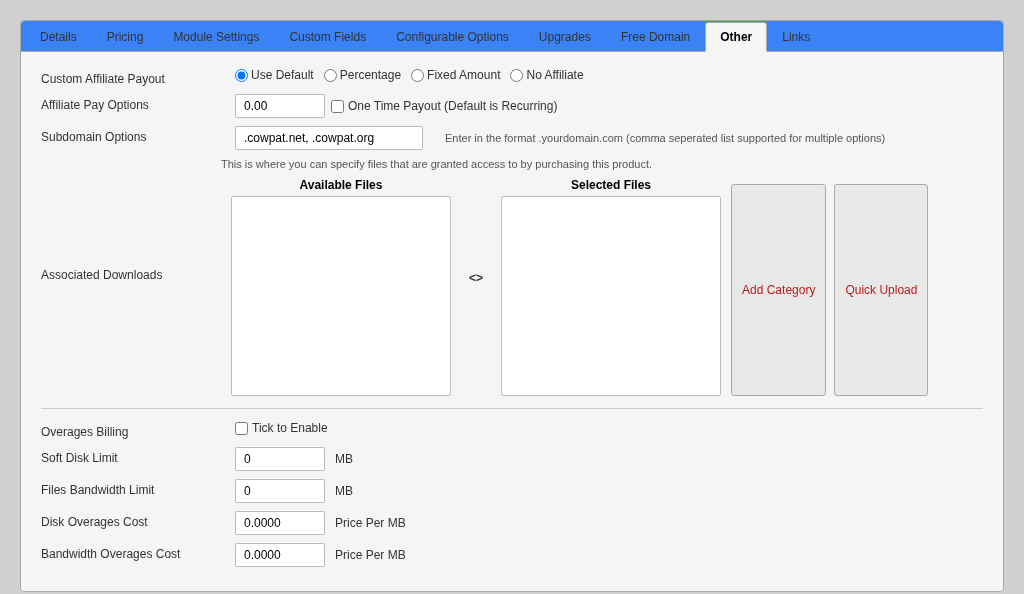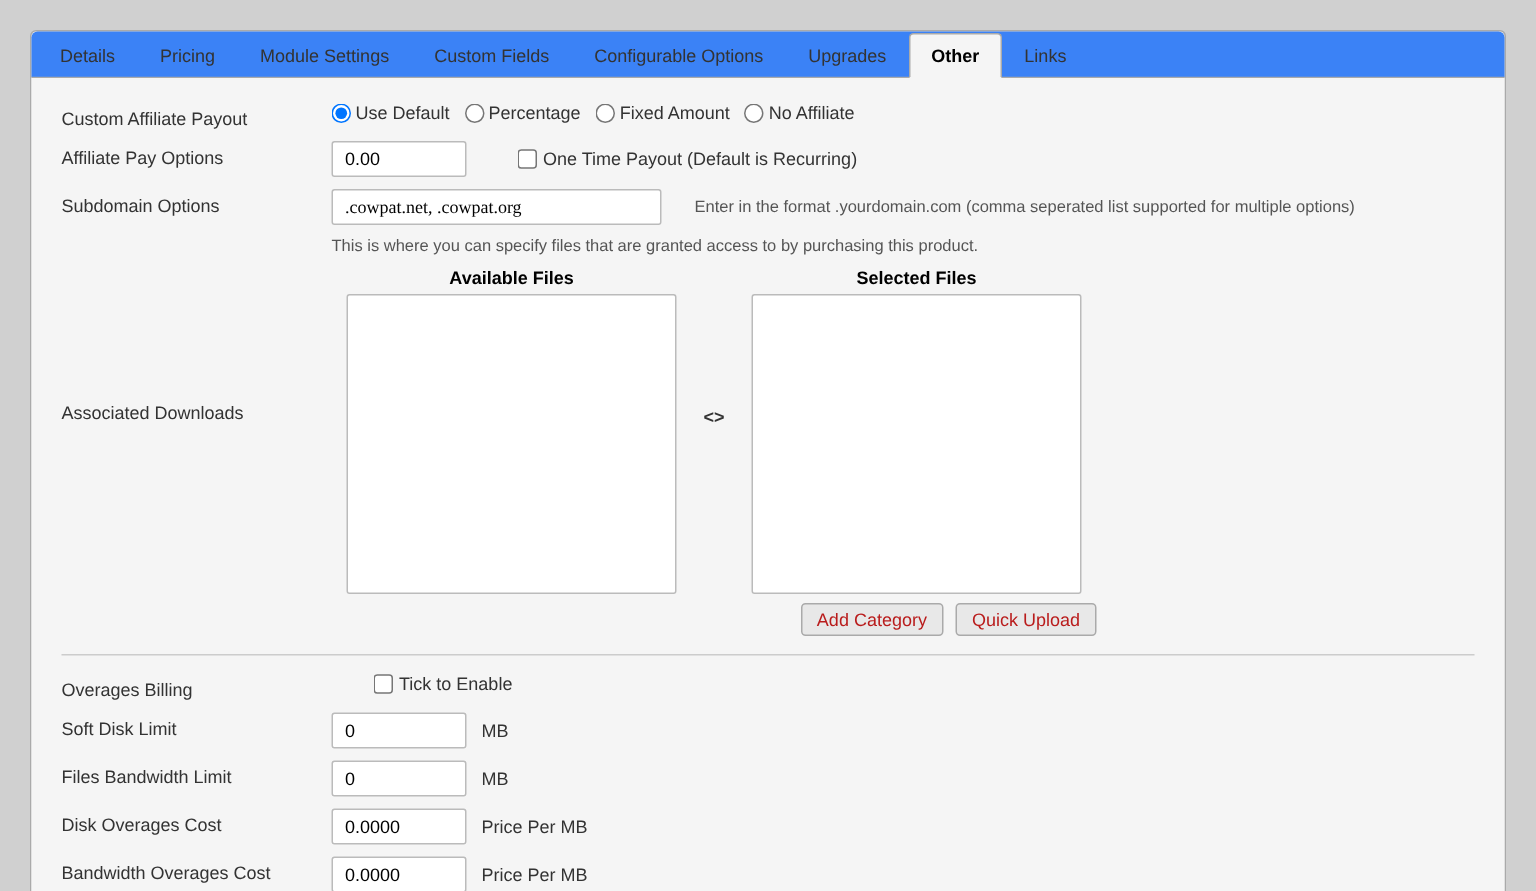--- a/index.html
+++ b/index.html
@@ -51,20 +51,21 @@
     .content-area {
       background: #f5f5f5;
       padding: 16px 20px;
       border-radius: 0 0 4px 4px;
     }
     
     .form-row {
       display: flex;
       align-items: flex-start;
       margin-bottom: 10px;
+      gap: 14px;
     }
     .form-label {
       width: 180px;
       min-width: 180px;
       font-size: 12px;
       color: #333;
       padding-top: 4px;
     }
     .form-control {
       flex: 1;
@@ -89,23 +90,23 @@
       gap: 10px;
     }
     .radio-label {
       display: flex;
       align-items: center;
       font-size: 12px;
       color: #333;
     }
     .checkbox-label {
       display: flex;
-      font-size: 12px;
-      color: #333;
-      margin-left: 28px;
+      align-items: center;
+      font-size: 12px;
+      color: #333;
     }
     .subdomain-hint {
       font-size: 11px;
       color: #555;
       padding-left: 16px;
     }
     
     .downloads-section {
       display: flex;
       flex-direction: column;
@@ -185,20 +186,21 @@
 
 <div class="page-container">
 
   <div class="tab-bar">
     <div class="tab">Details</div>
     <div class="tab">Pricing</div>
     <div class="tab">Module Settings</div>
     <div class="tab">Custom Fields</div>
     <div class="tab">Configurable Options</div>
     <div class="tab">Upgrades</div>
+    <div class="tab">Free Domain</div>
     <div class="tab active">Other</div>
     <div class="tab">Links</div>
   </div>
 
   <div class="content-area">
 
     <div class="form-row mb-row">
       <div class="form-label">Custom Affiliate Payout</div>
       <div class="form-control radio-group">
         <label class="radio-label">
@@ -227,30 +229,30 @@
         <label class="checkbox-label">
           <input type="checkbox" style="">
           <span>One Time Payout (Default is Recurring)</span>
         </label>
       </div>
     </div>
 
     <div class="form-row mb-row">
       <div class="form-label">Subdomain Options</div>
       <div class="form-control">
-        <input type="text" style="width: 220px; font-family: Liberation Serif, serif;" value=".cowpat.net, .cowpat.org">
+        <input type="text" style="width: 188px;" value=".cowpat.net, .cowpat.org">
         <span class="subdomain-hint">Enter in the format .yourdomain.com (comma seperated list supported for multiple options)</span>
       </div>
     </div>
 
     <div class="downloads-section">
       <div class="downloads-description">This is where you can specify files that are granted access to by purchasing this product.</div>
       <div class="downloads-row">
         <div class="form-label" style="padding-top: 90px;">Associated Downloads</div>
-        <div style="display:flex; flex-direction:column;">
+        <div style="display:flex; ">
           <div style="display:flex; align-items:flex-start; gap:0;">
 
             <div class="file-list-col">
               <div class="file-list-col-header">Available Files</div>
               <select class="file-list" multiple=""></select>
             </div>
 
             <div class="transfer-btn-col">
               <span class="transfer-btn">&lt;&gt;</span>
             </div>

